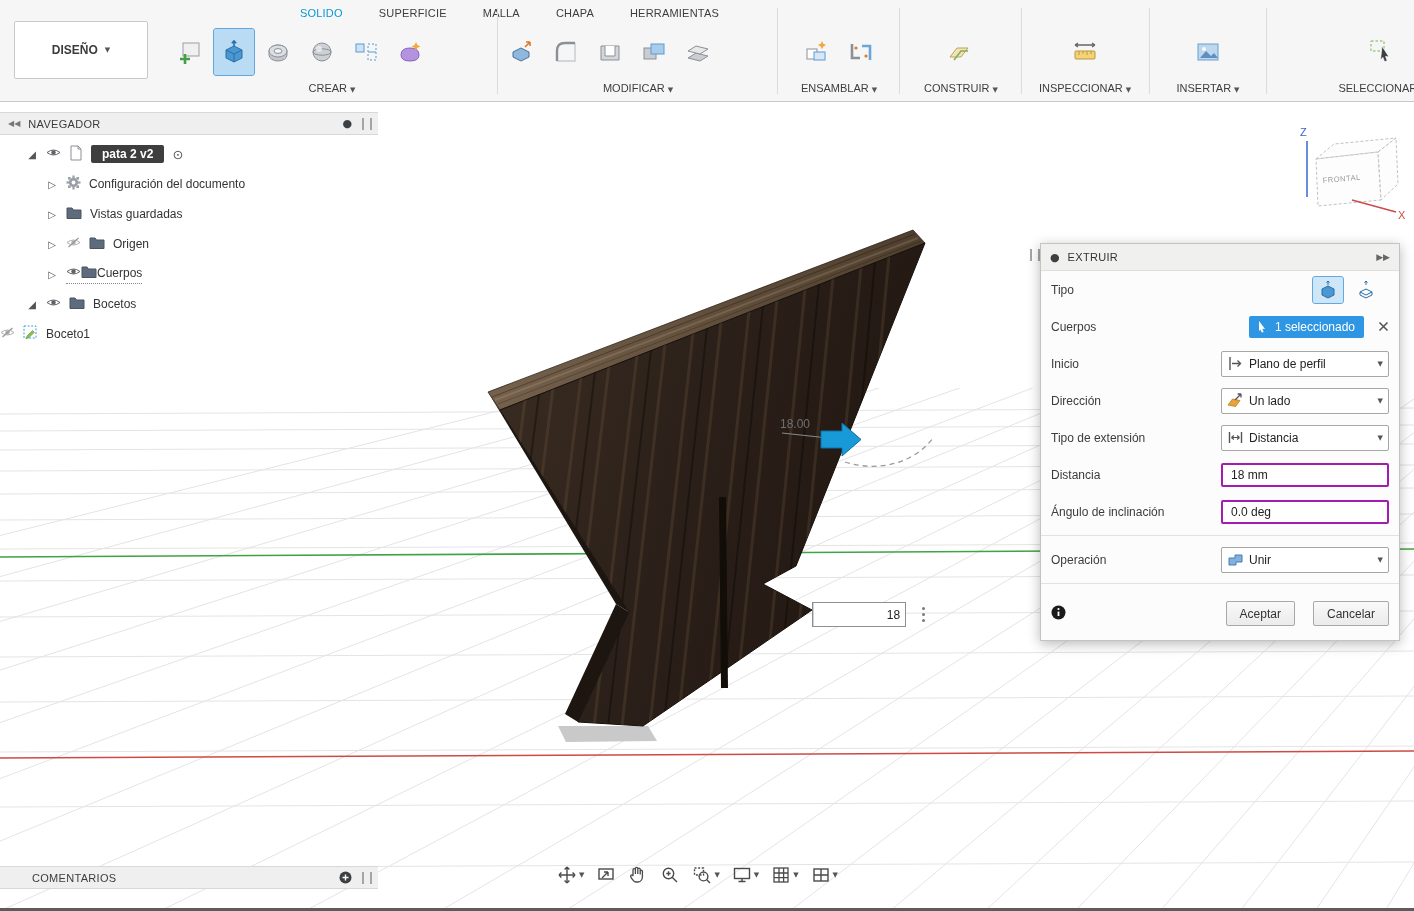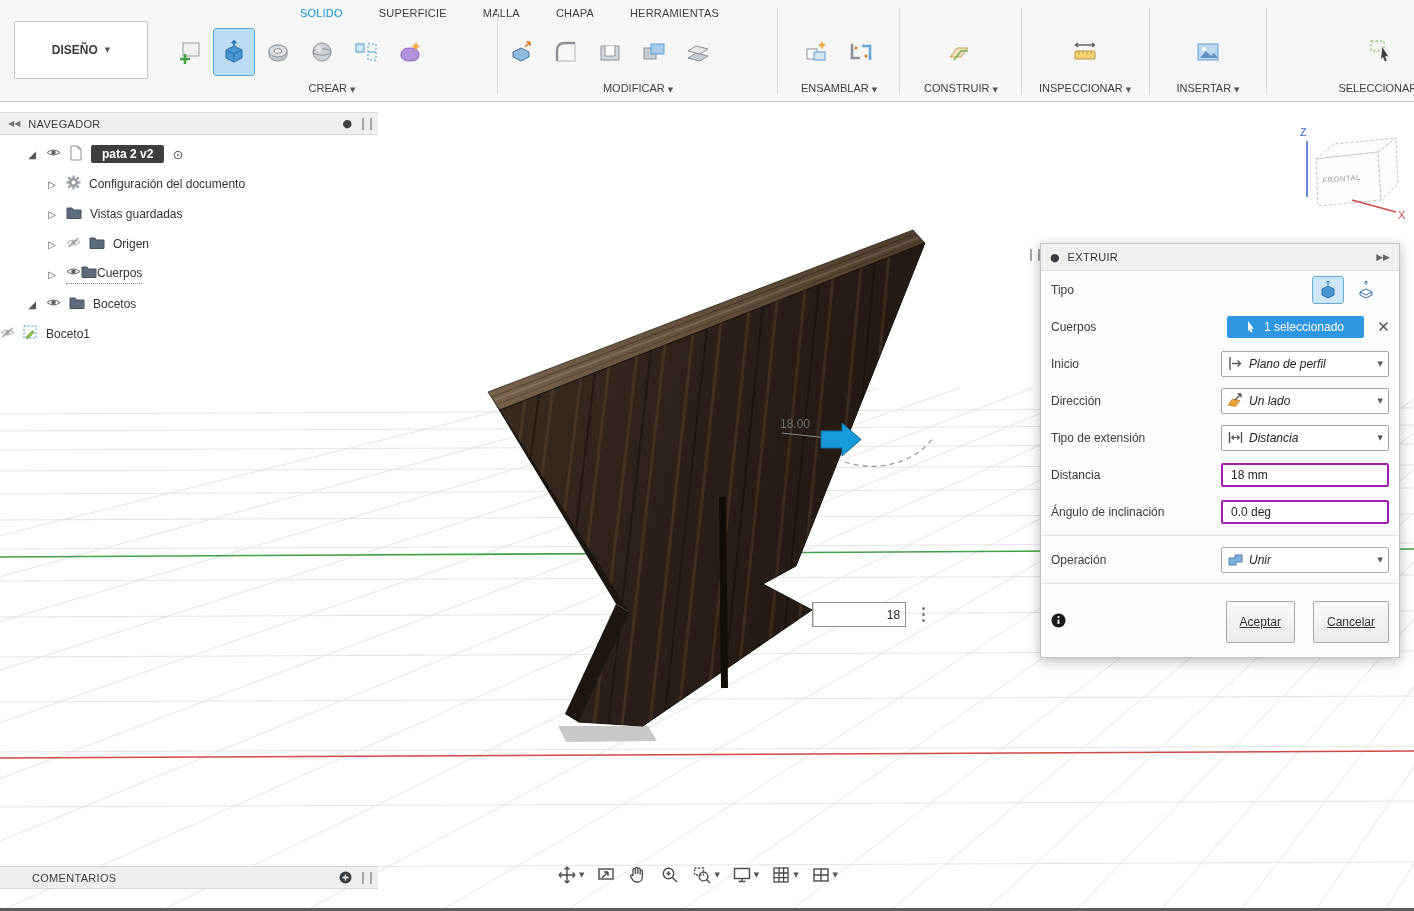--- a/index.html
+++ b/index.html
@@ -54,36 +54,36 @@
   #dlg{position:absolute;left:1040px;top:243px;width:358px;background:#fcfcfc;
        border:1px solid #c3c3c3;box-shadow:0 3px 12px rgba(0,0,0,.28);z-index:30;font-size:12px;}
   .dlg-h{height:26px;background:#f0f0ee;border-bottom:1px solid #dedede;display:flex;
          align-items:center;padding:0 9px;gap:8px;font-size:11px;color:#333;}
   .dlg-h .ttl{flex:1;letter-spacing:.3px;}
   .dlg-h .expand{font-size:9px;color:#666;cursor:pointer;}
   .dlg-row{height:37px;display:flex;align-items:center;padding:0 10px;}
   .dlg-row .lbl{width:146px;color:#3c3c3c;}
   .ctrl{margin-left:auto;display:flex;align-items:center;}
   .select{width:168px;height:24px;border:1px solid #a6a6a6;border-radius:2px;background:#fff;
-          display:flex;align-items:center;padding:12px 5px;gap:5px;box-sizing:border-box;cursor:pointer;font-style:italic;}
+          display:flex;align-items:center;padding:12px 5px;gap:5px;box-sizing:border-box;cursor:pointer;}
   .select .txt{flex:1;color:#222;white-space:nowrap;}
   .select .caret{font-size:7px;color:#555;}
   .inputbox{width:168px;height:24px;border:2px solid #a21caf;border-radius:2px;background:#fff;
             box-sizing:border-box;font-size:12px;padding:0 8px;color:#222;font-family:Liberation Sans, sans-serif;}
   .tipo-btn{width:30px;height:26px;display:flex;align-items:center;justify-content:center;
             border-radius:2px;cursor:pointer;margin-right:8px;}
   .tipo-btn.sel{background:#cde6f8;outline:1px solid #66a8dd;}
   .chip{background:#2e96e3;color:#fff;height:22px;display:inline-flex;align-items:center;gap:6px;
-        padding:0 20px;border-radius:2px;cursor:pointer;}
+        padding:0 9px;border-radius:2px;cursor:pointer;}
   .xclose{margin-left:14px;cursor:pointer;display:flex;align-items:center;}
   .dlg-sep{height:1px;background:#e2e2e2;margin:5px 0;}
   .dlg-f{display:flex;align-items:center;padding:12px 10px 14px;}
-  .btn{height:42px;padding:0 13px;border:1px solid #a8a8a8;border-radius:2px;
+  .btn{height:25px;padding:0 13px;border:1px solid #a8a8a8;border-radius:2px;
        background:linear-gradient(#f9f9f9,#ebebeb);font-size:12px;color:#333;
-       font-family:inherit;cursor:pointer;text-decoration:underline;}
+       font-family:inherit;cursor:pointer;}
   .btn+.btn{margin-left:18px;}
   .dlg-f .spacer{flex:1;}
   #dlg-grip{position:absolute;left:1030px;top:249px;z-index:30;}
 
   
   #dist-wrap{position:absolute;left:812px;top:602px;width:94px;height:25px;z-index:15;
              display:flex;border:1px solid #8f8f8f;background:#fff;box-sizing:border-box;}
   #dist-wrap .strip{width:7px;background:#ececec;border-right:1px solid #d2d2d2;}
   #dist-wrap input{border:none;flex:1;text-align:center;font-size:12px;font-family:inherit;
                    outline:none;color:#222;background:transparent;}

